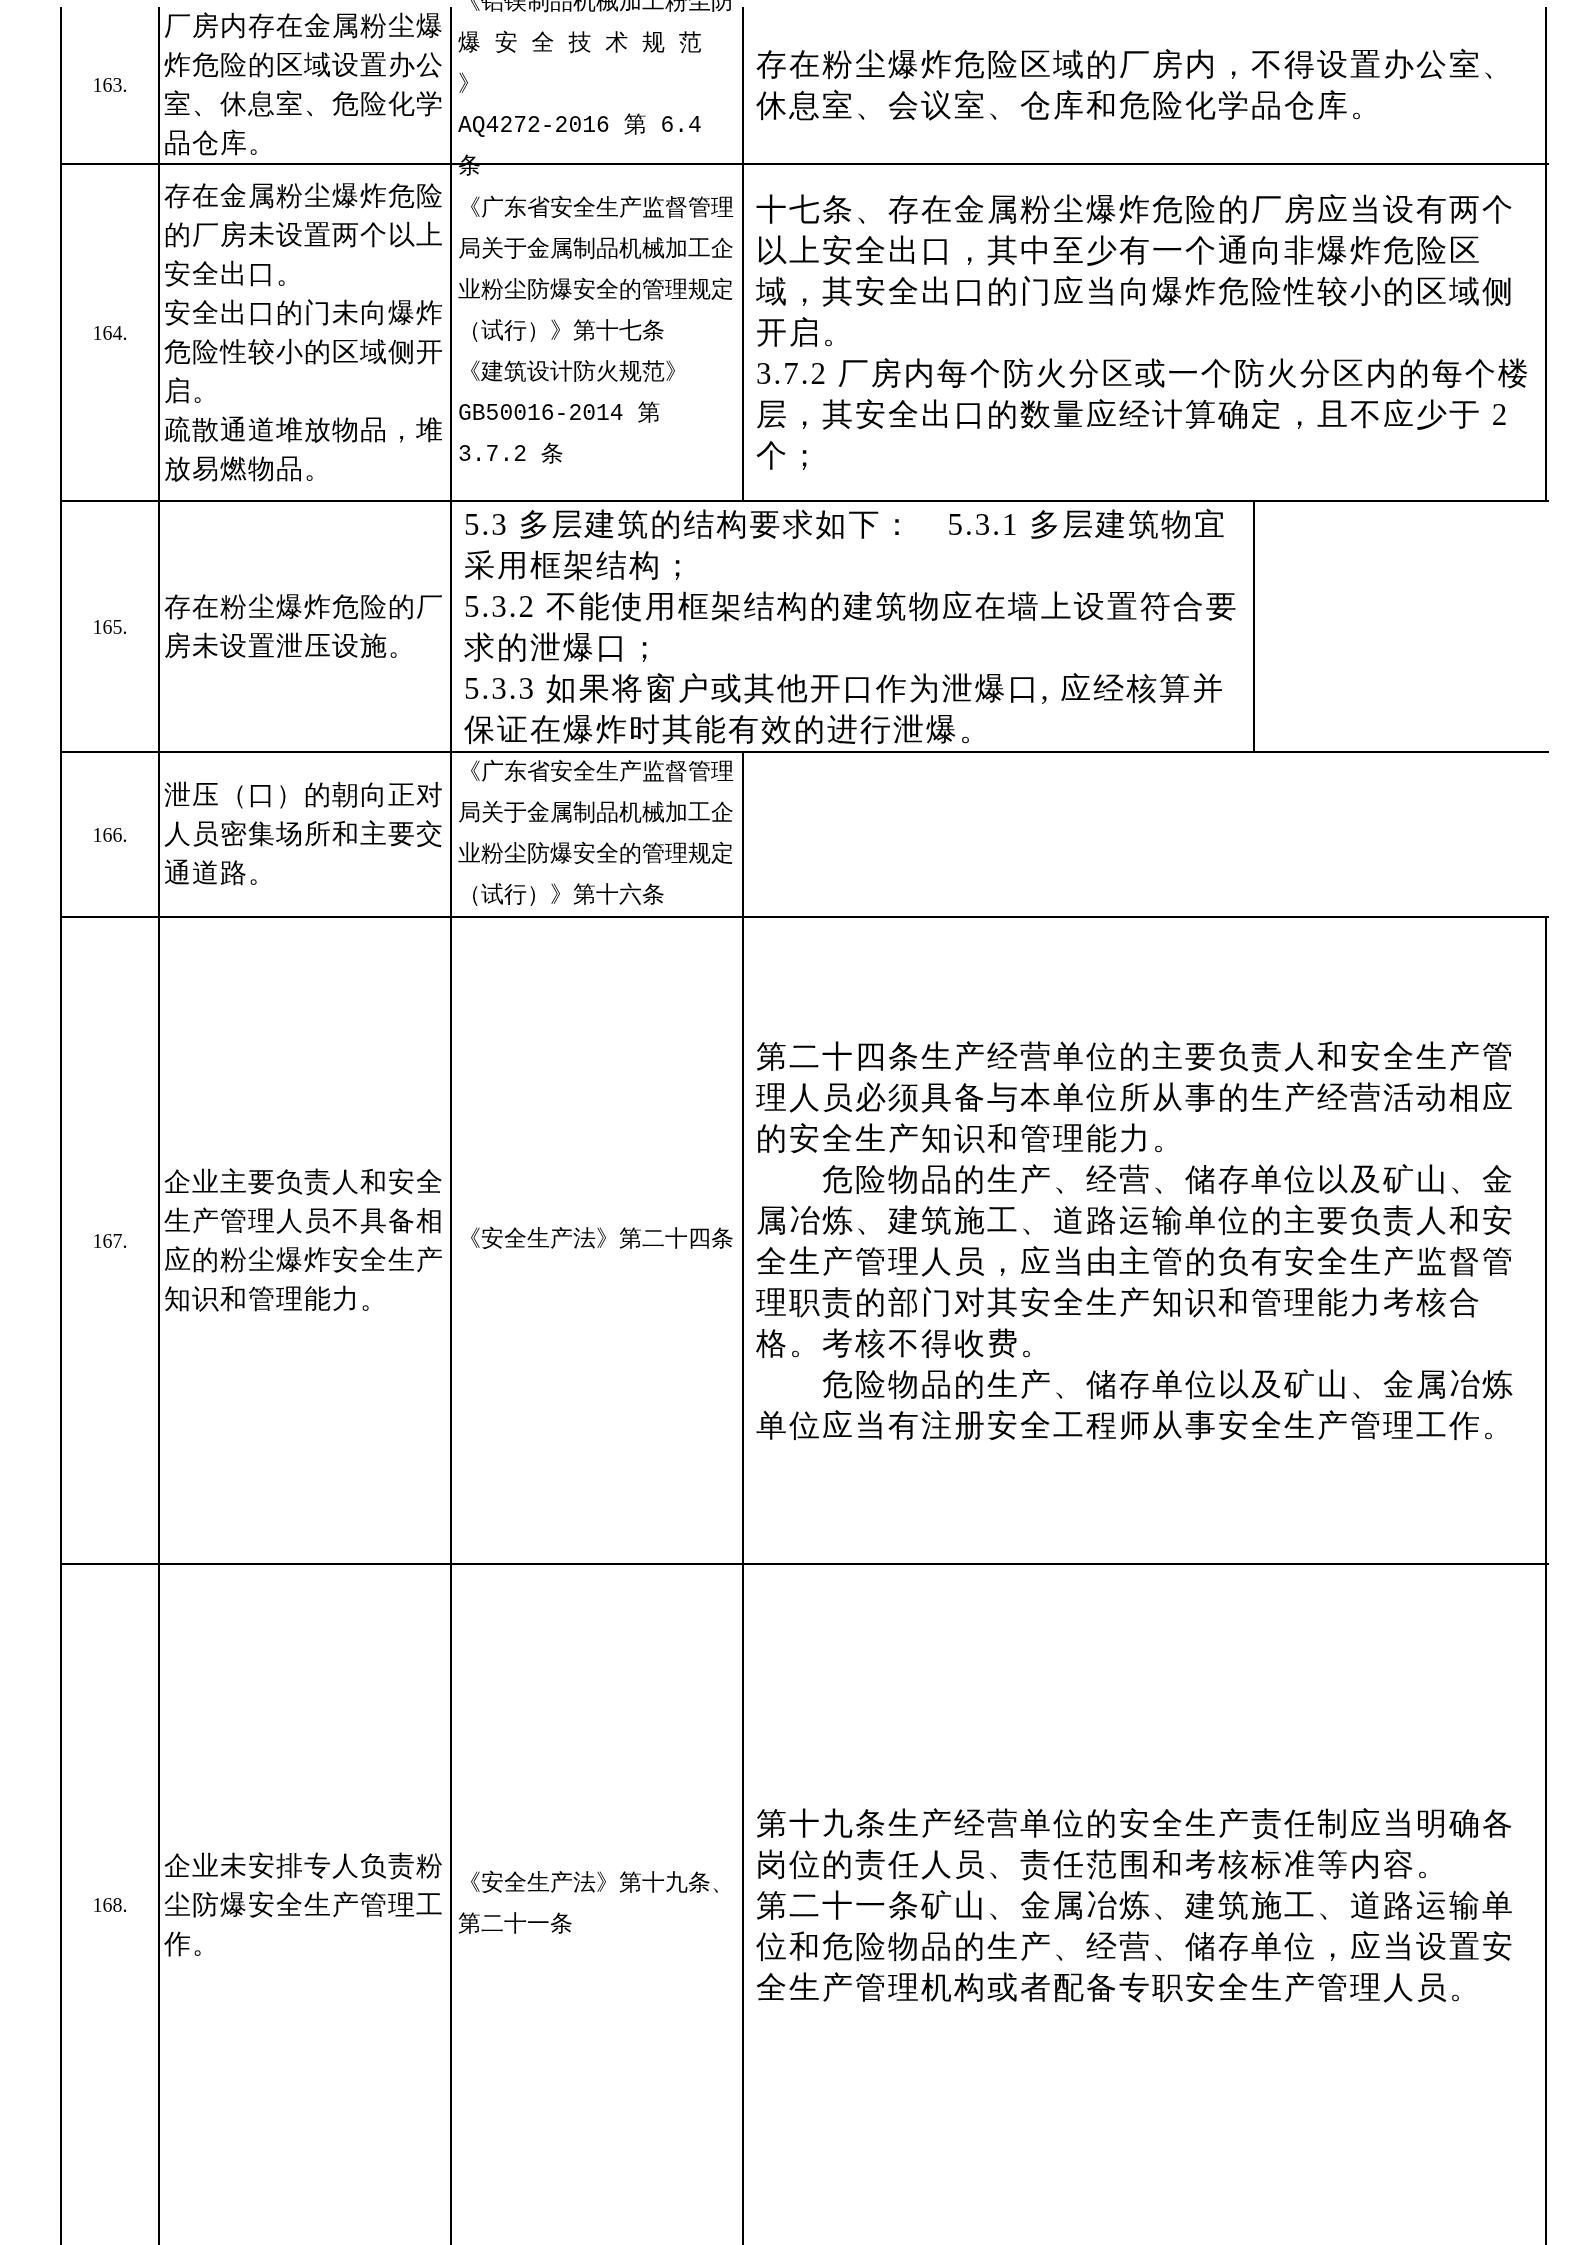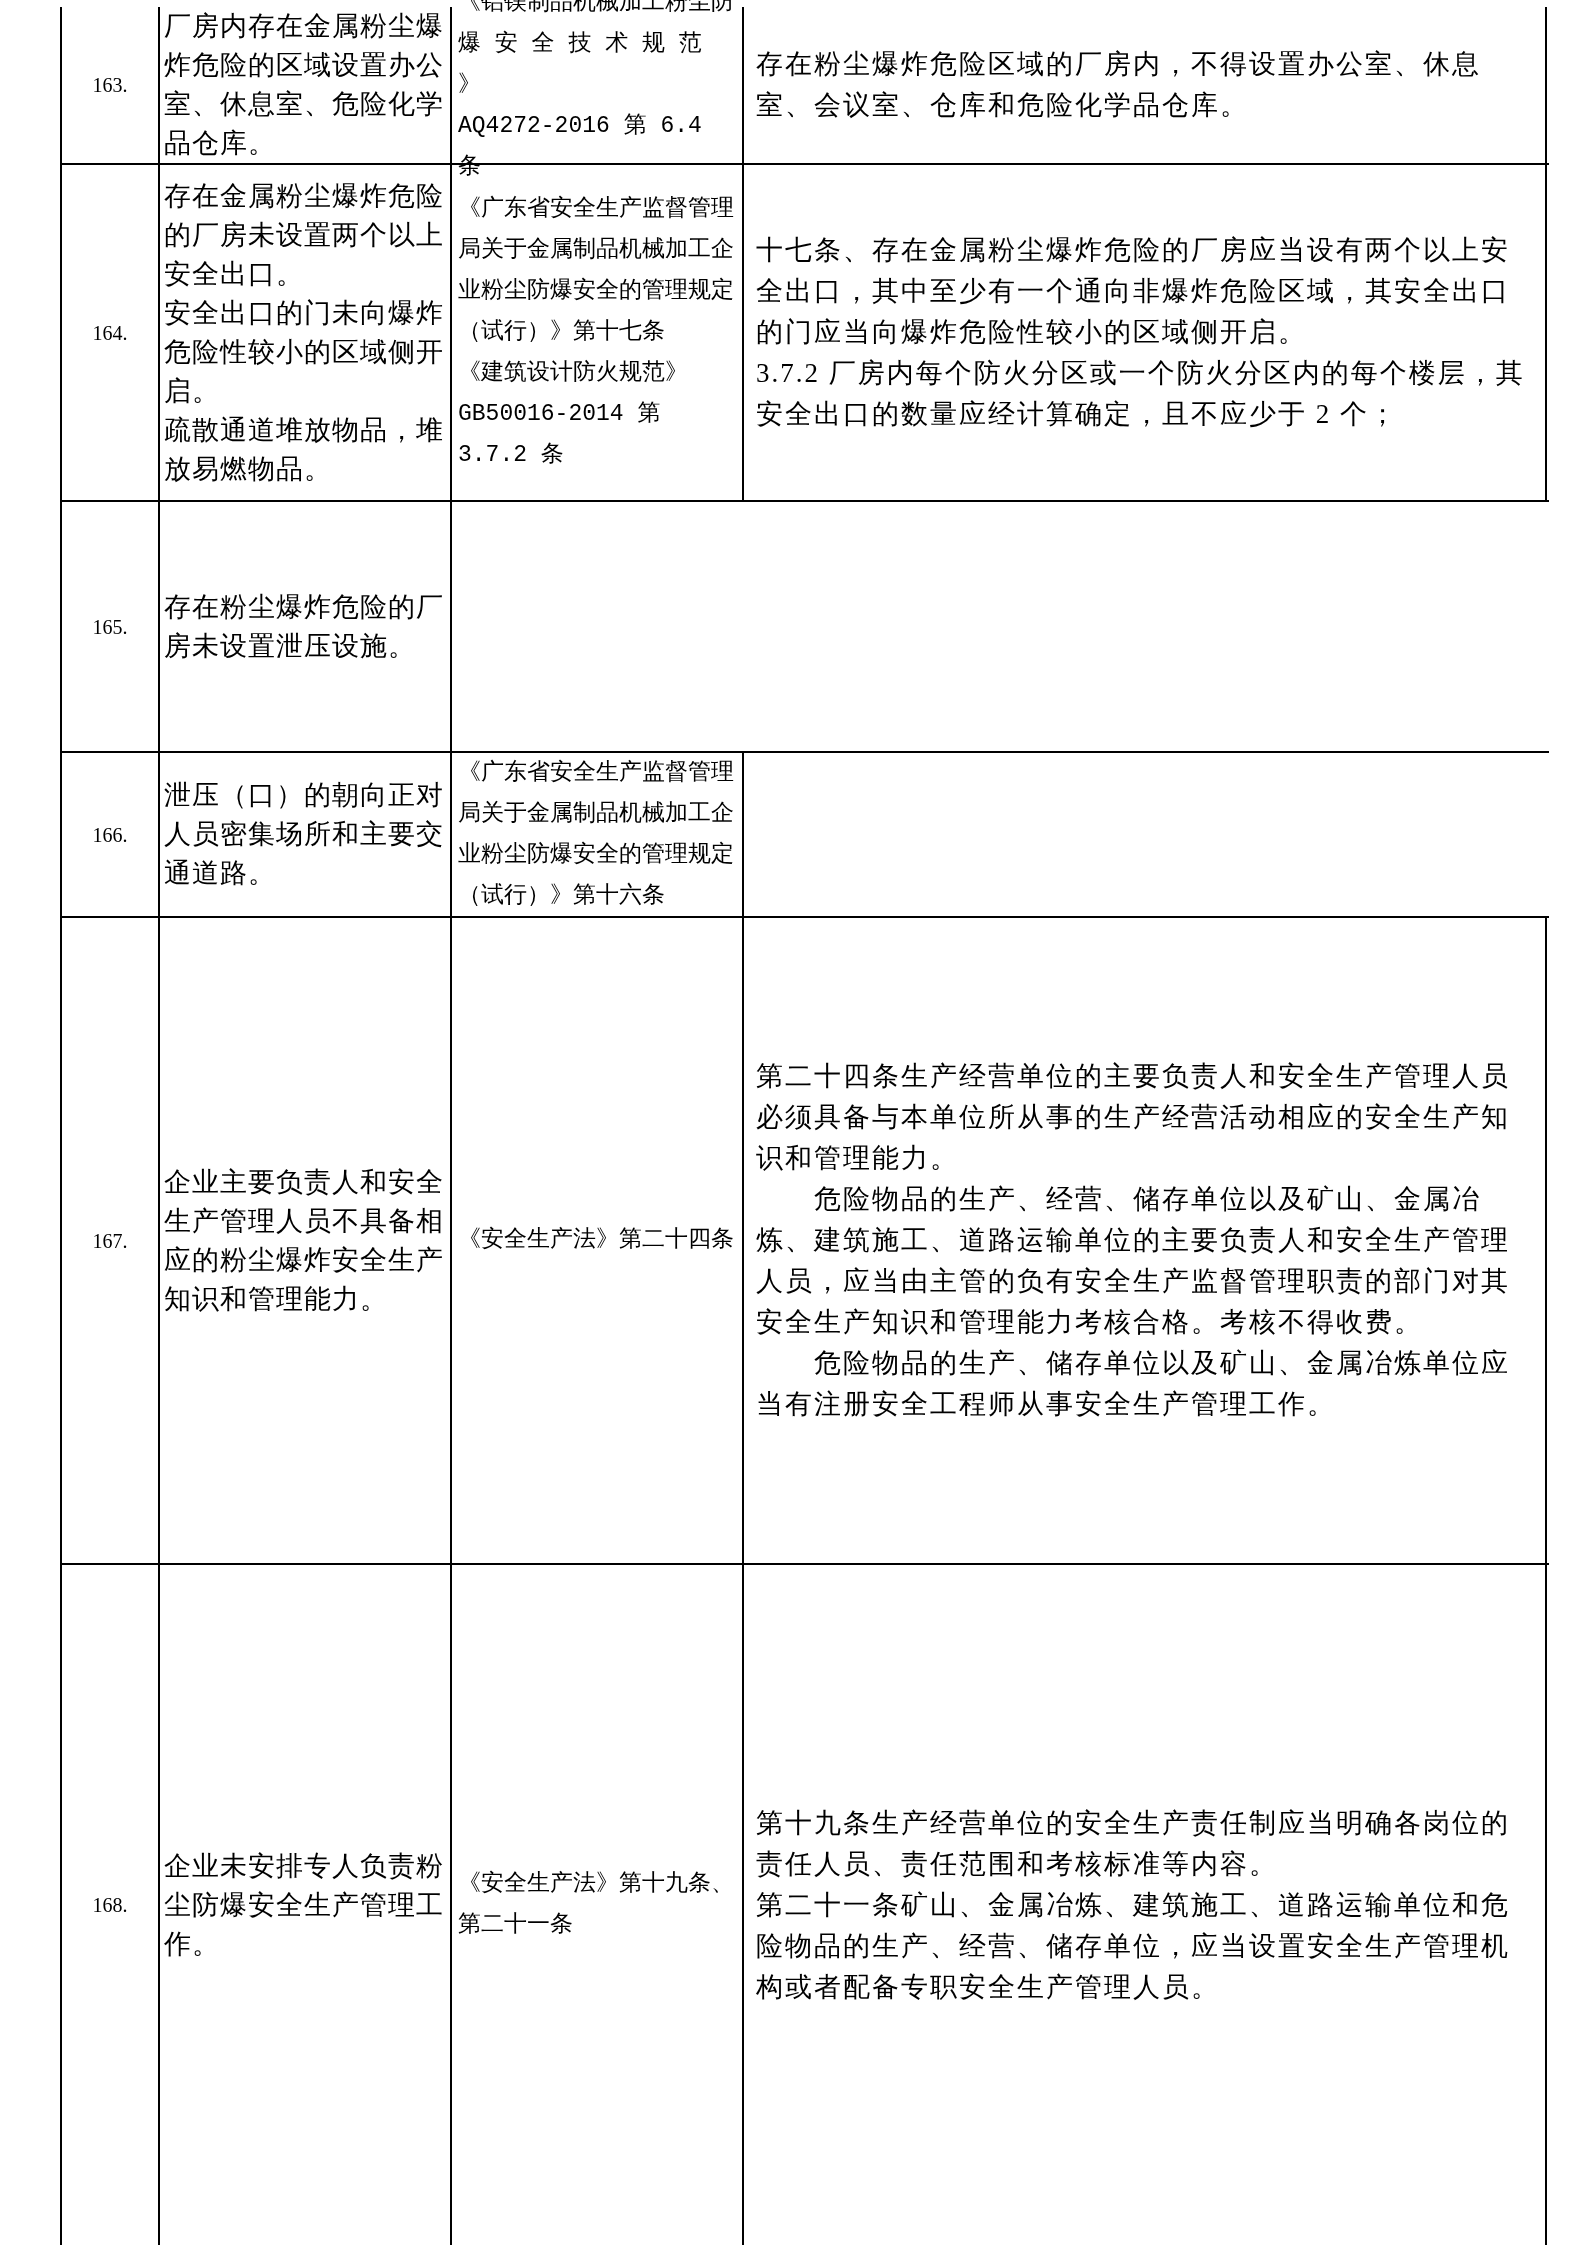--- a/index.html
+++ b/index.html
@@ -57,21 +57,21 @@
   .c3 {
     flex: 0 0 292px;
     padding: 0 6px;
     font-size: 23px;
     line-height: 41px;
     font-family: Liberation Mono, monospace;
   }
   .c4 {
     flex: 0 0 803px;
     padding: 0 12px;
-    font-size: 27px;
+    font-size: 31px;
     letter-spacing: 2px;
     line-height: 41px;
   }
   .txt {
     white-space: pre-line;
     text-align: left;
   }
 </style>
 </head>
 <body>
@@ -114,20 +114,25 @@
     </div>
   </div>
 
   <div class="row r2">
     <div class="cell c1">
       <div class="txt">165.</div>
     </div>
     <div class="cell c2">
       <div class="txt">存在粉尘爆炸危险的厂房未设置泄压设施。</div>
     </div>
+    <div class="cell c4">
+      <div class="txt">5.3 多层建筑的结构要求如下：　5.3.1 多层建筑物宜采用框架结构；
+5.3.2 不能使用框架结构的建筑物应在墙上设置符合要求的泄爆口；
+5.3.3 如果将窗户或其他开口作为泄爆口, 应经核算并保证在爆炸时其能有效的进行泄爆。</div>
+    </div>
   </div>
 
   <div class="row r3">
     <div class="cell c1">
       <div class="txt">166.</div>
     </div>
     <div class="cell c2">
       <div class="txt">泄压（口）的朝向正对人员密集场所和主要交通道路。</div>
     </div>
     <div class="cell c3">

